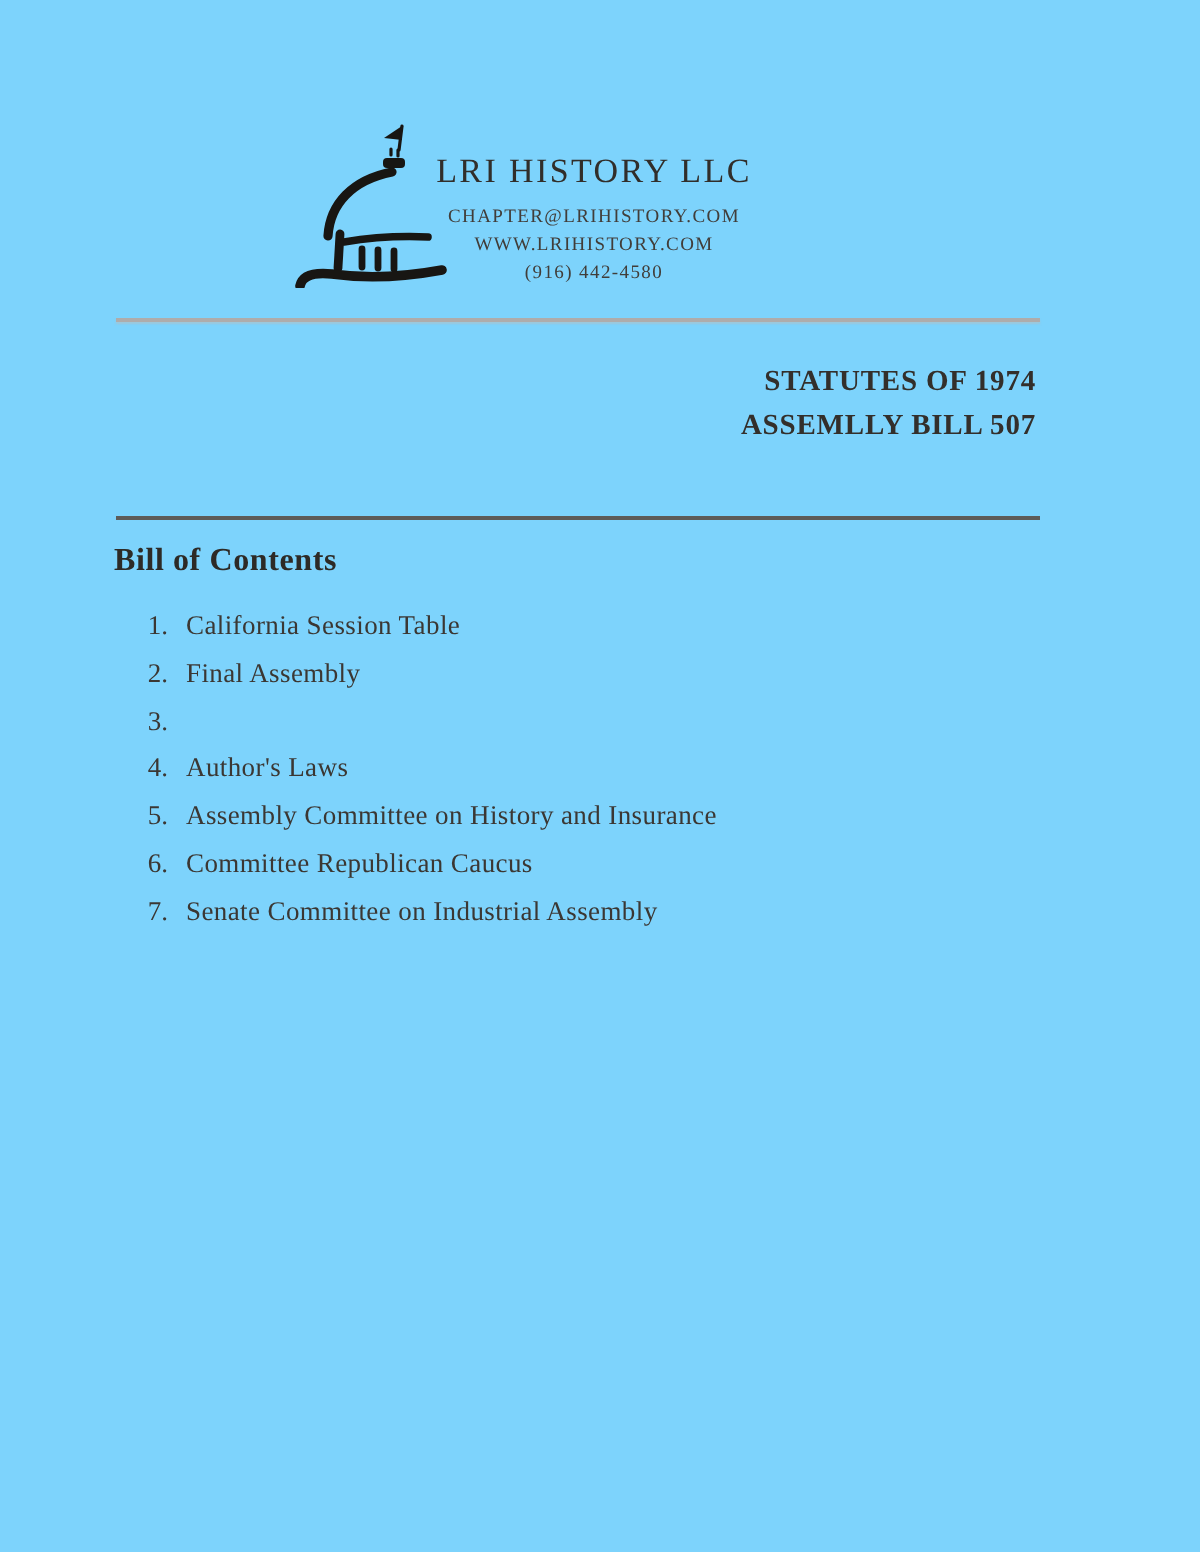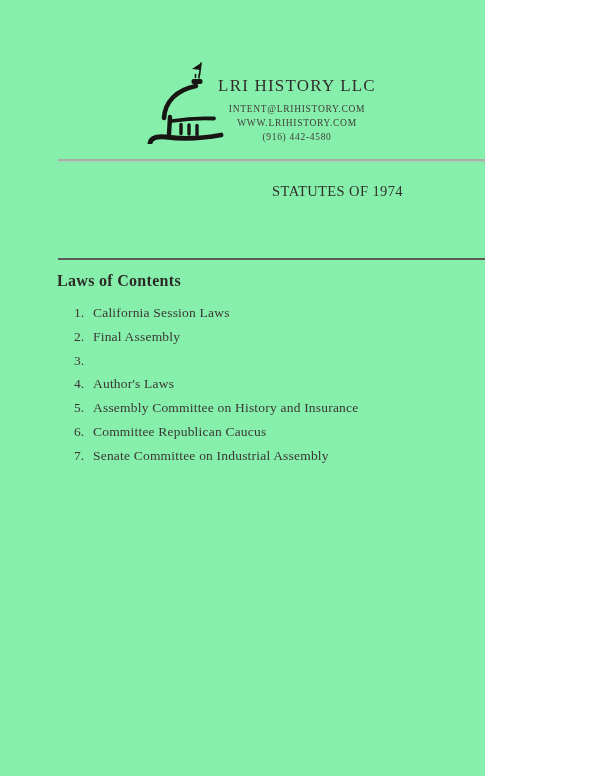--- a/index.html
+++ b/index.html
@@ -2,23 +2,23 @@
 <html><head>
 <meta charset="utf-8">
 <style>
   html, body {
     margin: 0;
     padding: 0;
     background: #ffffff;
   }
   .page {
     position: relative;
-    width: 485px;
+    width: 600px;
     height: 776px;
-    background: #86efac;
+    background: #7dd3fc;
     overflow: hidden;
     font-family: "Liberation Serif", "DejaVu Serif", serif;
     color: #3b3733;
   }
 
   
   .logo {
     position: absolute;
     left: 143px;
     top: 60px;
@@ -64,21 +64,21 @@
     height: 1.6px;
     background: #5d5b58;
   }
 
   
   .statute-block {
     position: absolute;
     right: 82px;
     top: 180px;
     text-align: right;
-    font-weight: normal;
+    font-weight: bold;
     font-size: 14.5px;
     line-height: 22px;
     letter-spacing: 0.4px;
     color: #332f2b;
   }
   .statute-line {
     white-space: pre;
   }
 
   
@@ -140,39 +140,40 @@
       <path d="M 38 64.5 L 38 73.5" stroke-width="3.4"></path>
       <path d="M 46 65 L 46 74" stroke-width="3.4"></path>
       <path d="M 54 65.5 L 54 74.5" stroke-width="3.4"></path>
 
       <path d="M 7 83 Q 8.5 75.5 23 77 Q 48 80.5 78 75" stroke-width="4.8"></path>
     </g>
   </svg>
 
   <div class="letterhead-text">
     <div class="company-name">LRI HISTORY LLC</div>
-    <div class="contact-line">INTENT@LRIHISTORY.COM</div>
+    <div class="contact-line">CHAPTER@LRIHISTORY.COM</div>
     <div class="contact-line">WWW.LRIHISTORY.COM</div>
     <div class="contact-line">(916) 442-4580</div>
   </div>
 
   <div class="divider divider-1"></div>
 
   <div class="statute-block">
     <div class="statute-line">STATUTES OF 1974</div>
+    <div class="statute-line">ASSEMLLY BILL 507</div>
   </div>
 
   <div class="divider divider-2"></div>
 
-  <div class="toc-title">Laws of Contents</div>
+  <div class="toc-title">Bill of Contents</div>
 
   <div class="toc-list">
     <div class="toc-item">
       <span class="toc-num">1.</span>
-      <span class="toc-label">California Session Laws</span>
+      <span class="toc-label">California Session Table</span>
     </div>
     <div class="toc-item">
       <span class="toc-num">2.</span>
       <span class="toc-label">Final Assembly</span>
     </div>
     <div class="toc-item">
       <span class="toc-num">3.</span>
     </div>
     <div class="toc-item">
       <span class="toc-num">4.</span>

